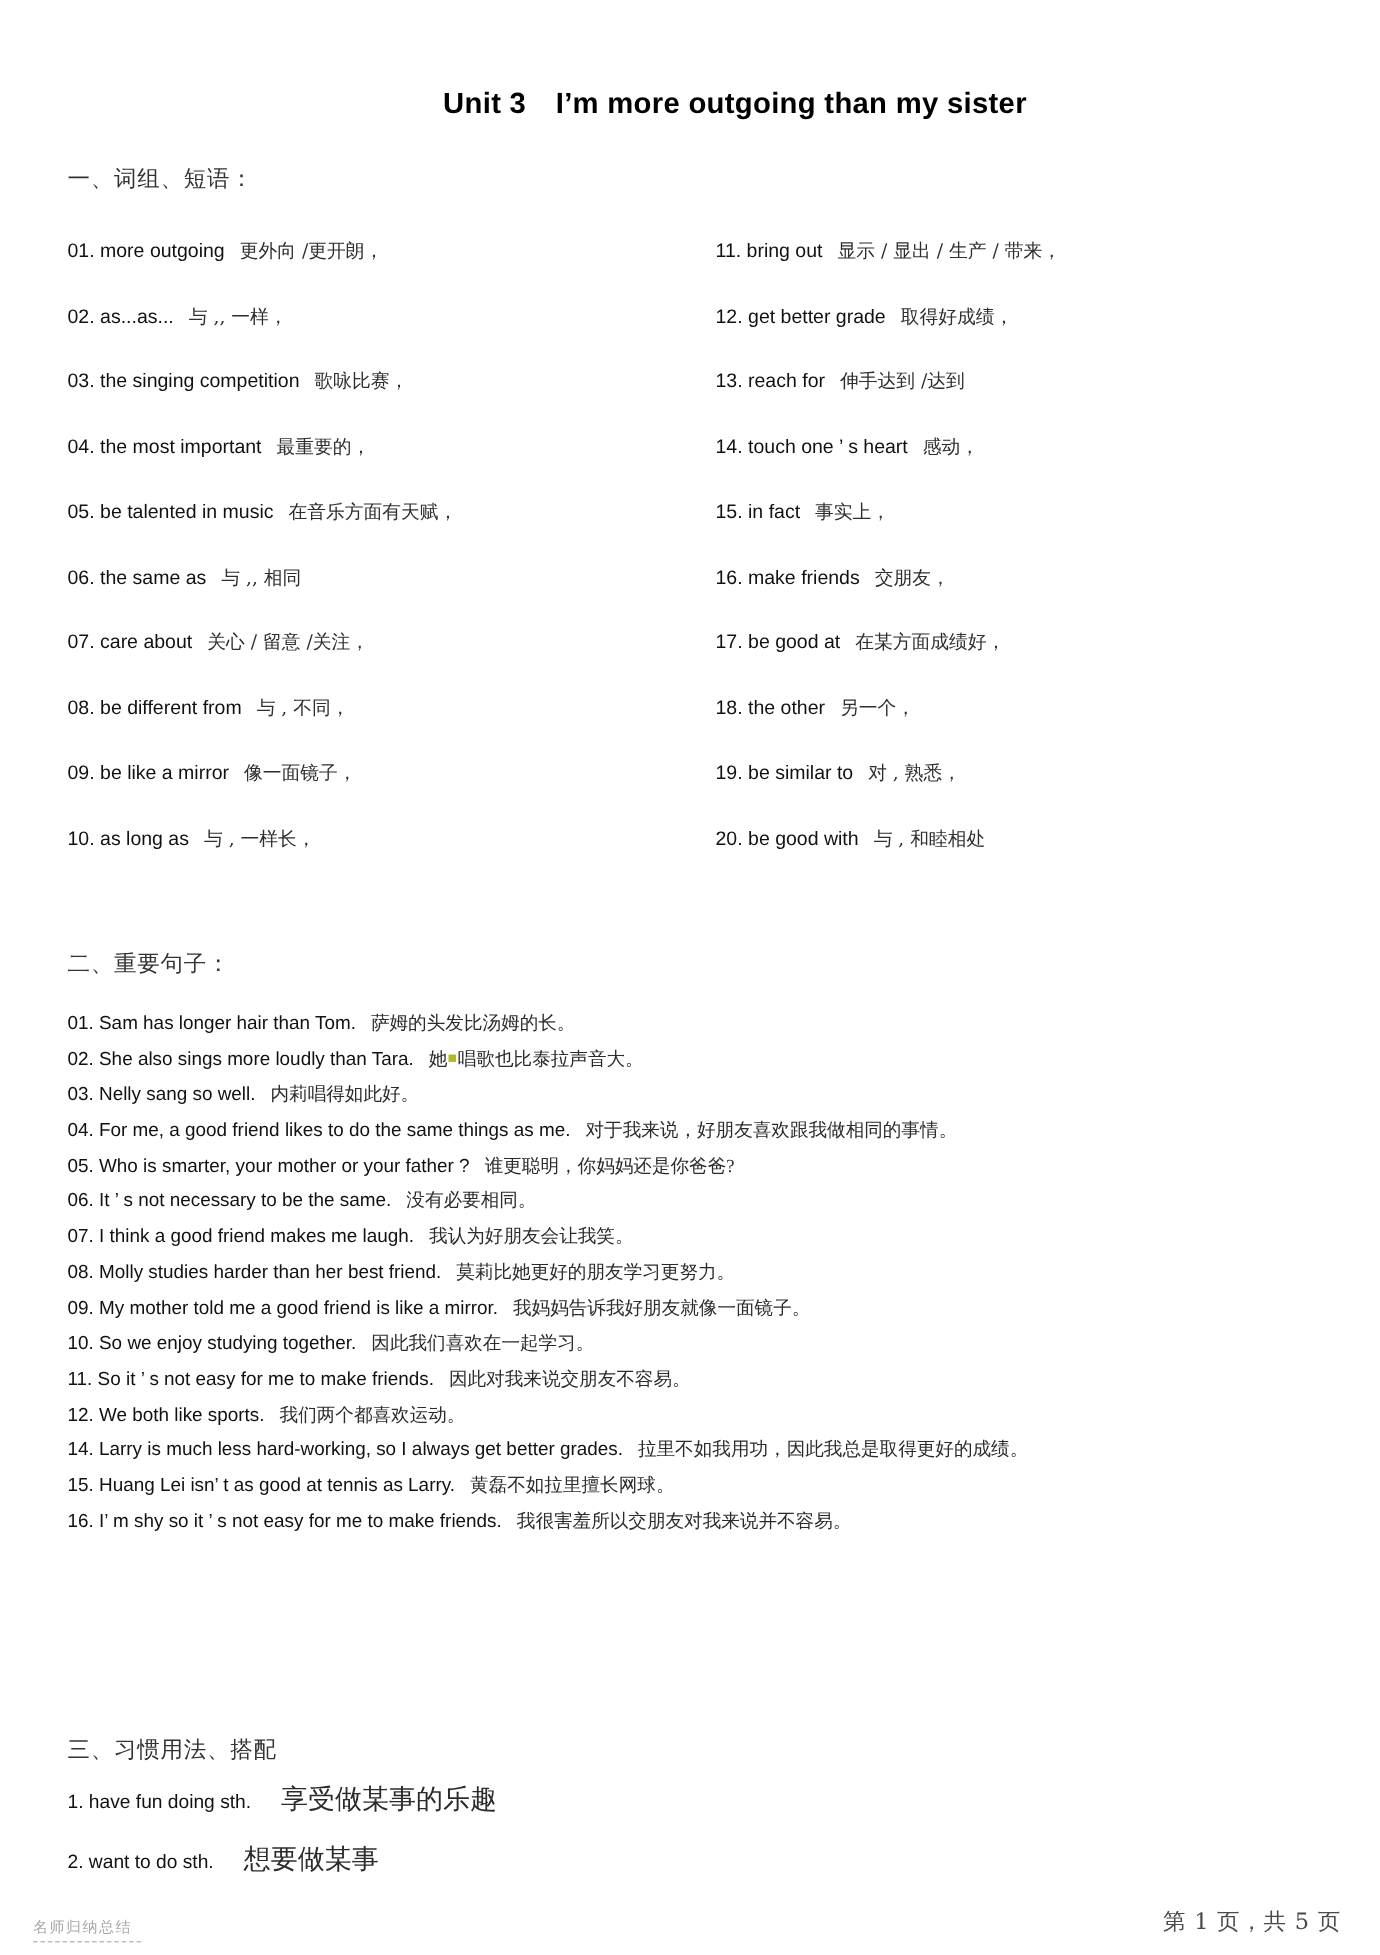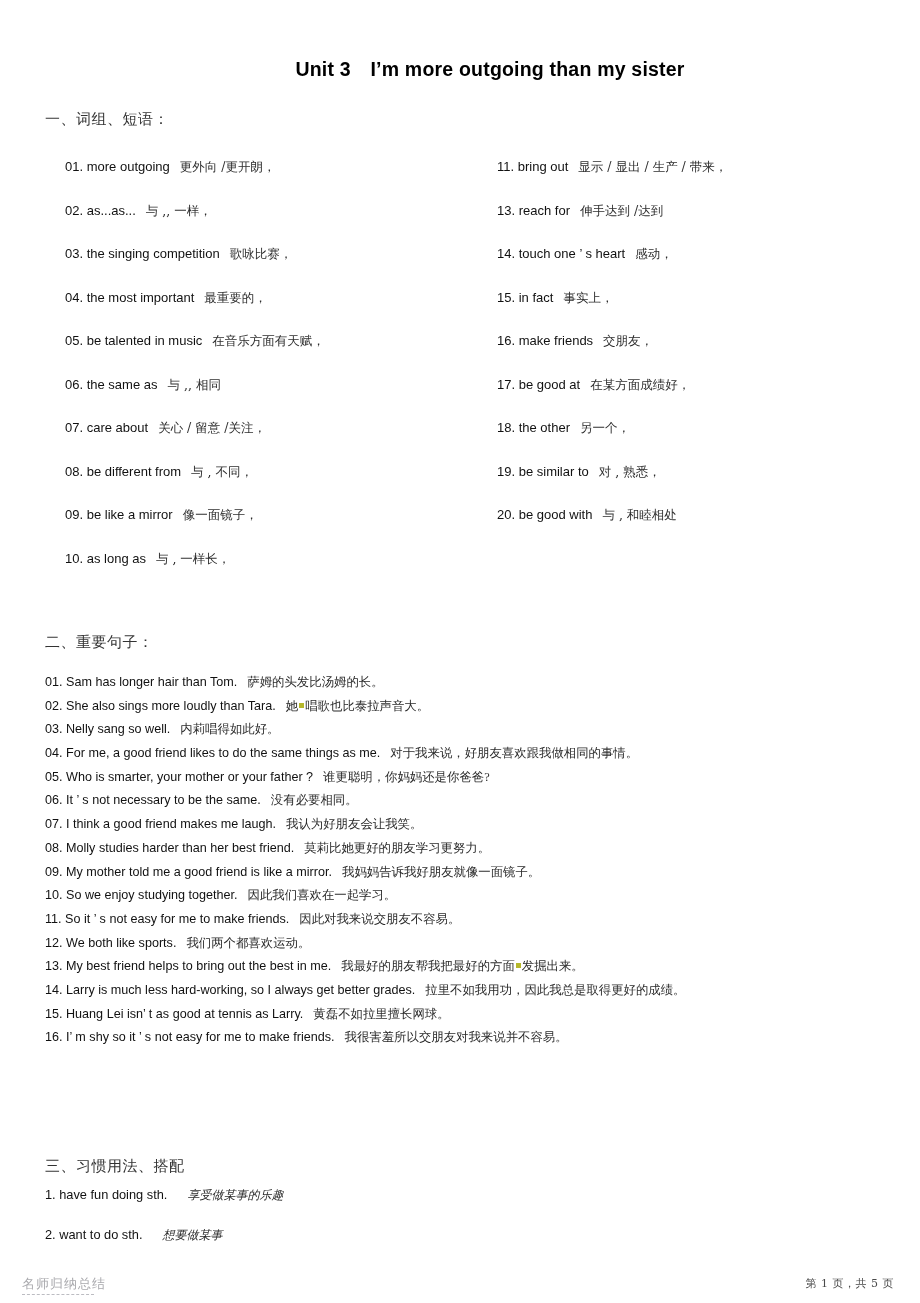--- a/index.html
+++ b/index.html
@@ -41,21 +41,21 @@
     margin: 2px auto 0;
     width: 96px;
     border-top: 1px dashed #bcbcc2;
     height: 0;
   }
   .wm-bottom {
     position: absolute;
     bottom: 8px;
     left: 22px;
     font-family: "DejaVu Serif", "Liberation Serif", serif;
-    font-size: 13px;
+    font-size: 10px;
     color: #a9a9ad;
     letter-spacing: 1px;
     line-height: 1.2;
   }
   .wm-bottom .dash {
     display: block;
     margin-top: 2px;
     width: 72px;
     border-top: 1px dashed #bcbcc2;
     height: 0;
@@ -102,21 +102,20 @@
   }
   .vocab-col.left  { left: 0; }
   .vocab-col.right { left: 432px; }
 
   .vocab-item {
     height: 43.5px;
     font-size: 13px;
     color: #111;
     white-space: nowrap;
     line-height: 1.2;
-    margin-left: 20px;
   }
   .vocab-item .en { color: #111; }
   .vocab-item .cn {
     font-family: "DejaVu Serif", "Liberation Serif", serif;
     color: #2e2e2e;
     font-size: 12.5px;
   }
 
   
   .sentences {
@@ -154,32 +153,31 @@
     width: 700px;
   }
   .usage-item {
     height: 40px;
     font-size: 12.8px;
     color: #111;
     white-space: nowrap;
   }
   .usage-item .cn {
     font-family: "DejaVu Serif", "Liberation Serif", serif;
-    font-size: 12px;
+    font-size: 18px;
     color: #2b2b2b;
-    font-style: italic;
   }
 
   
   .footer-page {
     position: absolute;
     bottom: 12px;
     right: 26px;
     font-family: "DejaVu Serif", "Liberation Serif", serif;
-    font-size: 11px;
+    font-size: 15px;
     color: #4a4a4a;
     letter-spacing: 0.5px;
   }
 
   .gap-sm { display: inline-block; width: 10px; }
   .gap-md { display: inline-block; width: 20px; }
 </style>
 </head>
 <body>
 
@@ -198,20 +196,21 @@
         <div class="vocab-item"><span>04. </span><span class="en">the most important</span><span class="gap-sm"></span><span class="cn">最重要的，</span></div>
         <div class="vocab-item"><span>05. </span><span class="en">be talented in music</span><span class="gap-sm"></span><span class="cn">在音乐方面有天赋，</span></div>
         <div class="vocab-item"><span>06. </span><span class="en">the same as</span><span class="gap-sm"></span><span class="cn">与 ,, 相同</span></div>
         <div class="vocab-item"><span>07. </span><span class="en">care about</span><span class="gap-sm"></span><span class="cn">关心 / 留意 /关注，</span></div>
         <div class="vocab-item"><span>08. </span><span class="en">be different from</span><span class="gap-sm"></span><span class="cn">与 , 不同，</span></div>
         <div class="vocab-item"><span>09. </span><span class="en">be like a mirror</span><span class="gap-sm"></span><span class="cn">像一面镜子，</span></div>
         <div class="vocab-item"><span>10. </span><span class="en">as long as</span><span class="gap-sm"></span><span class="cn">与 , 一样长，</span></div>
       </div>
     <div class="vocab-col right" id="vocab-right">
         <div class="vocab-item"><span>11. </span><span class="en">bring out</span><span class="gap-sm"></span><span class="cn">显示 / 显出 / 生产 / 带来，</span></div>
+        <div class="vocab-item"><span>12. </span><span class="en">get better grade</span><span class="gap-sm"></span><span class="cn">取得好成绩，</span></div>
         <div class="vocab-item"><span>13. </span><span class="en">reach for</span><span class="gap-sm"></span><span class="cn">伸手达到 /达到</span></div>
         <div class="vocab-item"><span>14. </span><span class="en">touch one ’ s heart</span><span class="gap-sm"></span><span class="cn">感动，</span></div>
         <div class="vocab-item"><span>15. </span><span class="en">in fact</span><span class="gap-sm"></span><span class="cn">事实上，</span></div>
         <div class="vocab-item"><span>16. </span><span class="en">make friends</span><span class="gap-sm"></span><span class="cn">交朋友，</span></div>
         <div class="vocab-item"><span>17. </span><span class="en">be good at</span><span class="gap-sm"></span><span class="cn">在某方面成绩好，</span></div>
         <div class="vocab-item"><span>18. </span><span class="en">the other</span><span class="gap-sm"></span><span class="cn">另一个，</span></div>
         <div class="vocab-item"><span>19. </span><span class="en">be similar to</span><span class="gap-sm"></span><span class="cn">对 , 熟悉，</span></div>
         <div class="vocab-item"><span>20. </span><span class="en">be good with</span><span class="gap-sm"></span><span class="cn">与 , 和睦相处</span></div>
       </div>
   </div>
@@ -224,21 +223,20 @@
       <div class="sent-item"><span>03. </span><span>Nelly sang so well.</span><span class="gap-sm"></span><span class="cn">内莉唱得如此好。</span></div>
       <div class="sent-item"><span>04. </span><span>For me, a good friend likes to do the same things as me.</span><span class="gap-sm"></span><span class="cn">对于我来说，好朋友喜欢跟我做相同的事情。</span></div>
       <div class="sent-item"><span>05. </span><span>Who is smarter, your mother or your father ?</span><span class="gap-sm"></span><span class="cn">谁更聪明，你妈妈还是你爸爸?</span></div>
       <div class="sent-item"><span>06. </span><span>It ’ s not necessary to be the same.</span><span class="gap-sm"></span><span class="cn">没有必要相同。</span></div>
       <div class="sent-item"><span>07. </span><span>I think a good friend makes me laugh.</span><span class="gap-sm"></span><span class="cn">我认为好朋友会让我笑。</span></div>
       <div class="sent-item"><span>08. </span><span>Molly studies harder than her best friend.</span><span class="gap-sm"></span><span class="cn">莫莉比她更好的朋友学习更努力。</span></div>
       <div class="sent-item"><span>09. </span><span>My mother told me a good friend is like a mirror.</span><span class="gap-sm"></span><span class="cn">我妈妈告诉我好朋友就像一面镜子。</span></div>
       <div class="sent-item"><span>10. </span><span>So we enjoy studying together.</span><span class="gap-sm"></span><span class="cn">因此我们喜欢在一起学习。</span></div>
       <div class="sent-item"><span>11. </span><span>So it ’ s not easy for me to make friends.</span><span class="gap-sm"></span><span class="cn">因此对我来说交朋友不容易。</span></div>
       <div class="sent-item"><span>12. </span><span>We both like sports.</span><span class="gap-sm"></span><span class="cn">我们两个都喜欢运动。</span></div>
-      <div class="sent-item"><span>13. </span><span>My best friend helps to bring out the best in me.</span><span class="gap-sm"></span><span class="cn">我最好的朋友帮我把最好的方面</span><span class="hl"></span><span class="cn">发掘出来。</span></div>
       <div class="sent-item"><span>14. </span><span>Larry is much less hard-working, so I always get better grades.</span><span class="gap-sm"></span><span class="cn">拉里不如我用功，因此我总是取得更好的成绩。</span></div>
       <div class="sent-item"><span>15. </span><span>Huang Lei isn’ t as good at tennis as Larry.</span><span class="gap-sm"></span><span class="cn">黄磊不如拉里擅长网球。</span></div>
       <div class="sent-item"><span>16. </span><span>I’ m shy so it ’ s not easy for me to make friends.</span><span class="gap-sm"></span><span class="cn">我很害羞所以交朋友对我来说并不容易。</span></div>
     </div>
 
   <div class="sec-head" id="sec3-head">三、习惯用法、搭配</div>
 
   <div class="usage" id="usage-list">
       <div class="usage-item"><span>1. </span><span>have fun doing sth.</span><span class="gap-md"></span><span class="cn">享受做某事的乐趣</span></div>
       <div class="usage-item"><span>2. </span><span>want to do sth.</span><span class="gap-md"></span><span class="cn">想要做某事</span></div>

